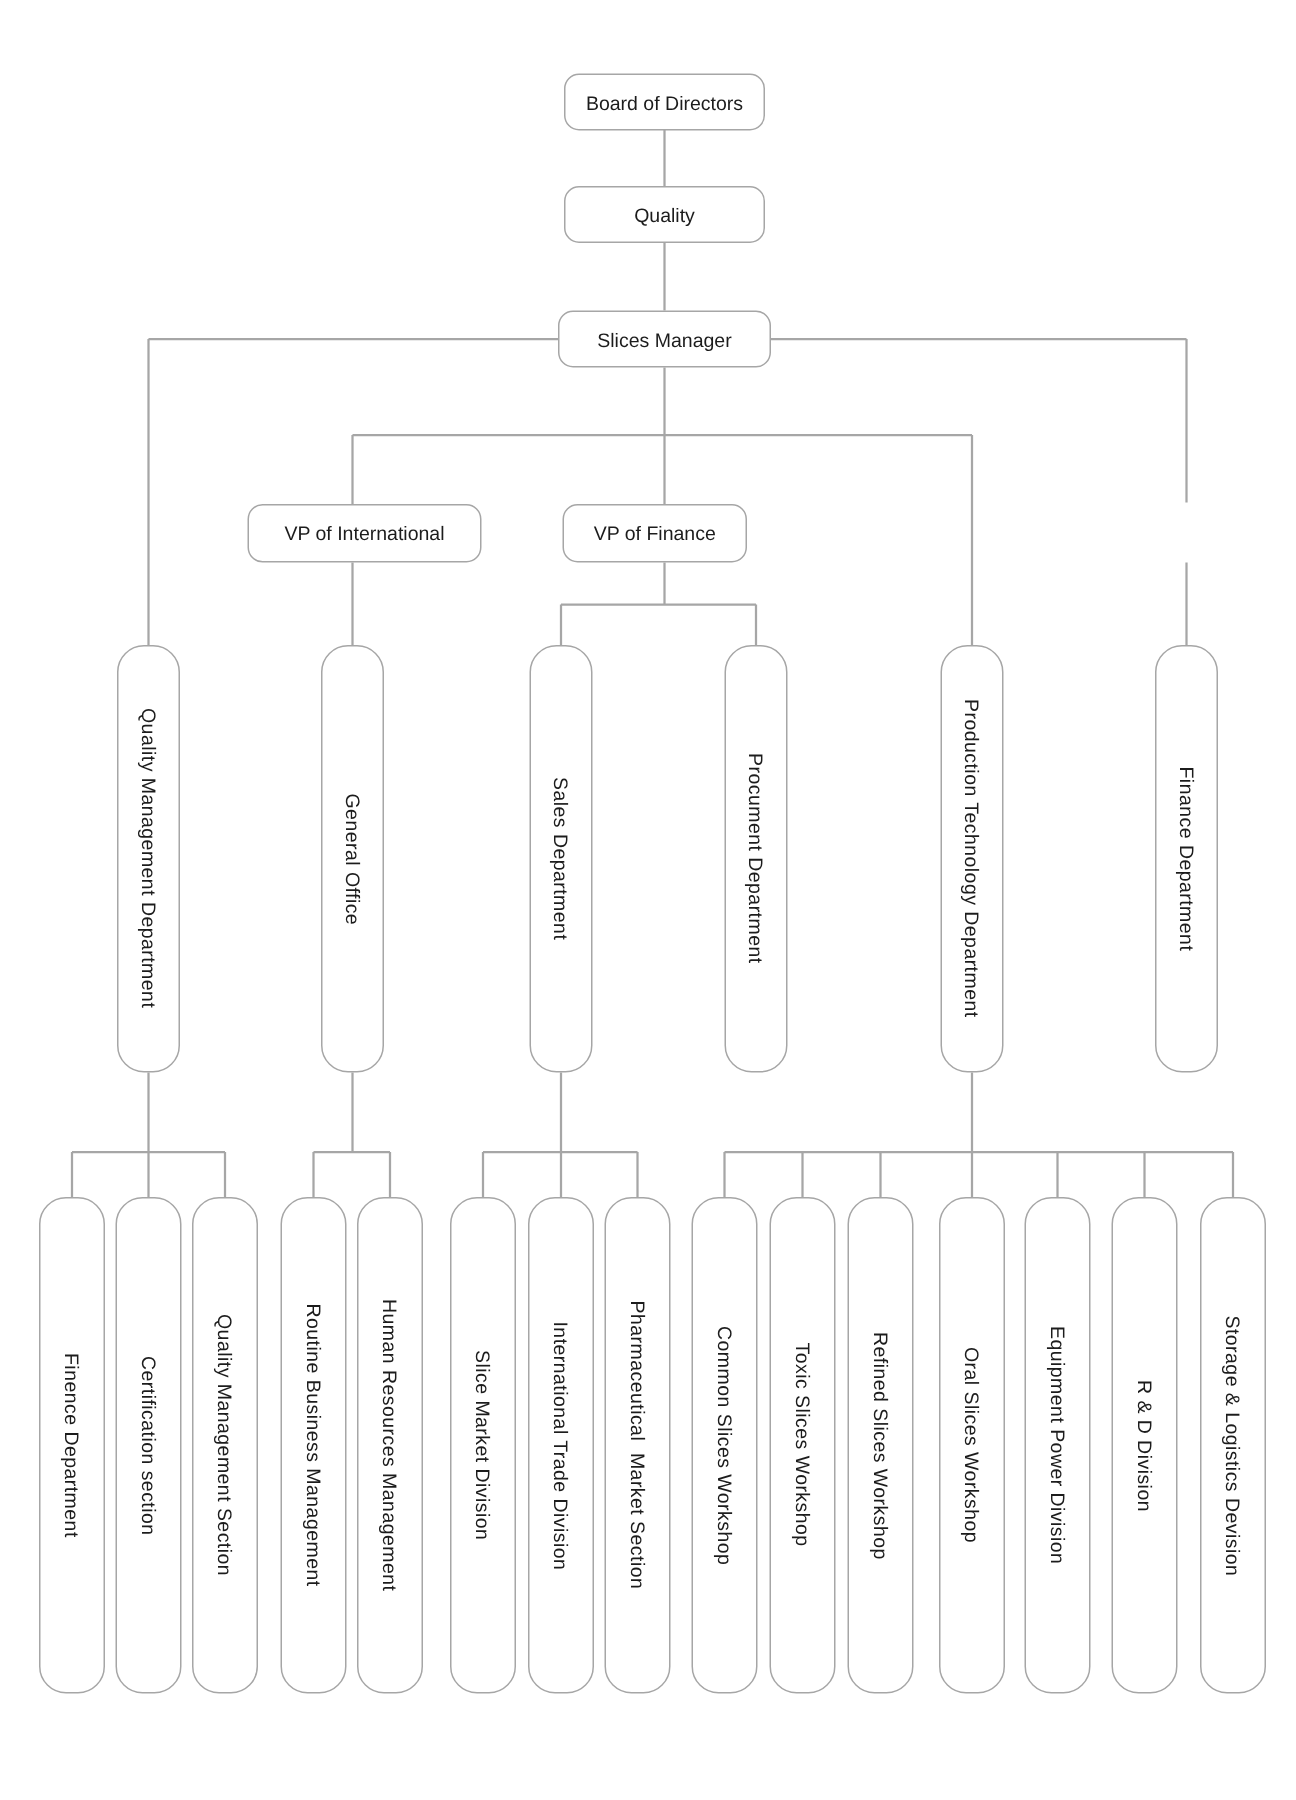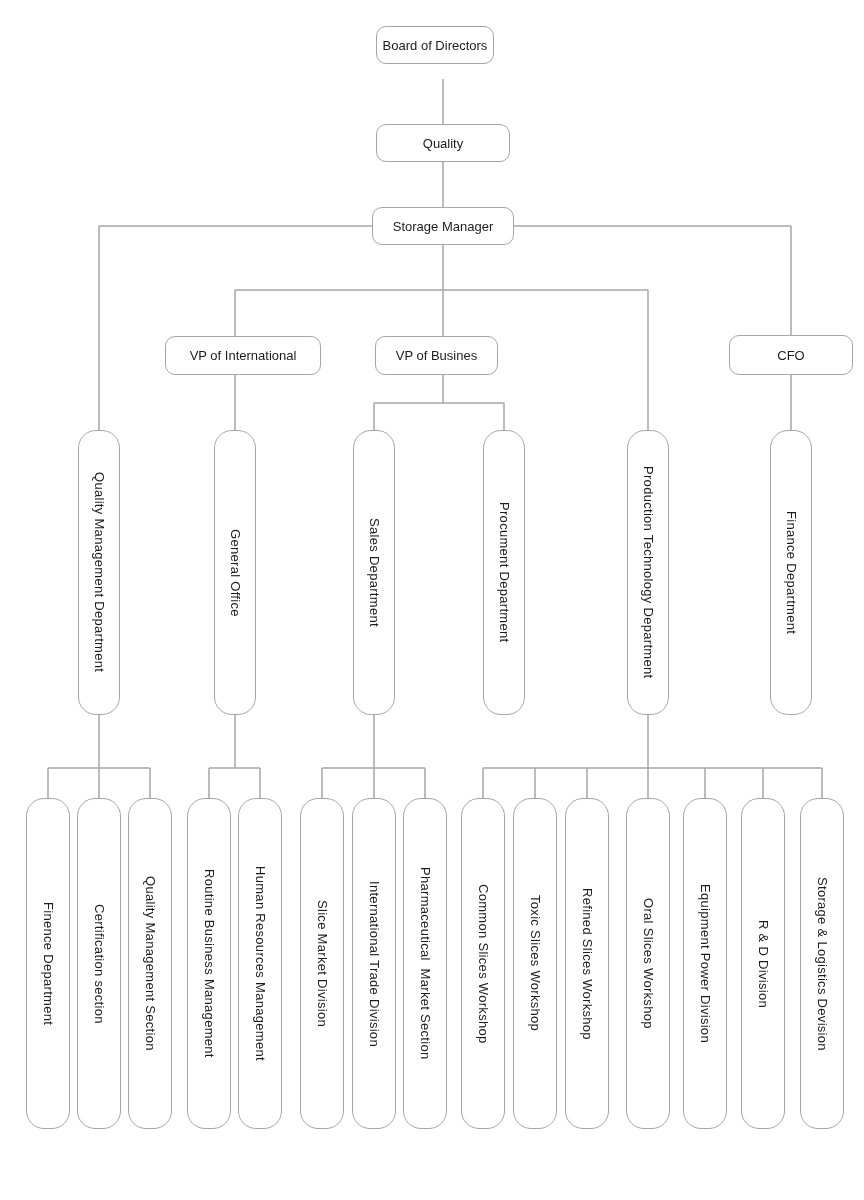--- a/index.html
+++ b/index.html
@@ -76,38 +76,35 @@
       M791 375 L791 430
       M99 715 L99 768 M48 768 L150 768 M48 768 L48 798 M99 768 L99 798 M150 768 L150 798
       M235 715 L235 768 M209 768 L260 768 M209 768 L209 798 M260 768 L260 798
       M374 715 L374 768 M322 768 L425 768 M322 768 L322 798 M374 768 L374 798 M425 768 L425 798
       M648 715 L648 768 M483 768 L822 768
       M483 768 L483 798 M535 768 L535 798 M587 768 L587 798 M648 768 L648 798
       M705 768 L705 798 M763 768 L763 798 M822 768 L822 798
     "></path>
   </svg>
 
-  <div class="node h-node" style="left:376px;top:26px;width:118px;height:38px">
+  <div class="node h-node" style="left:376px;top:49px;width:134px;height:38px">
     <span class="h-label">Board of Directors</span>
   </div>
   <div class="node h-node" style="left:376px;top:124px;width:134px;height:38px">
     <span class="h-label">Quality</span>
   </div>
   <div class="node h-node" style="left:372px;top:207px;width:142px;height:38px">
-    <span class="h-label">Storage Manager</span>
+    <span class="h-label">Slices Manager</span>
   </div>
 
   <div class="node h-node" style="left:165px;top:336px;width:156px;height:39px">
     <span class="h-label">VP of International</span>
   </div>
   <div class="node h-node" style="left:375px;top:336px;width:123px;height:39px">
-    <span class="h-label">VP of Busines</span>
-  </div>
-  <div class="node h-node" style="left:729px;top:335px;width:124px;height:40px">
-    <span class="h-label">CFO</span>
+    <span class="h-label">VP of Finance</span>
   </div>
 
   <div class="node v-node" style="left:78px;top:430px;width:42px;height:285px">
     <span class="v-label">Quality Management Department</span>
   </div>
   <div class="node v-node" style="left:214px;top:430px;width:42px;height:285px">
     <span class="v-label">General Office</span>
   </div>
   <div class="node v-node" style="left:353px;top:430px;width:42px;height:285px">
     <span class="v-label">Sales Department</span>

